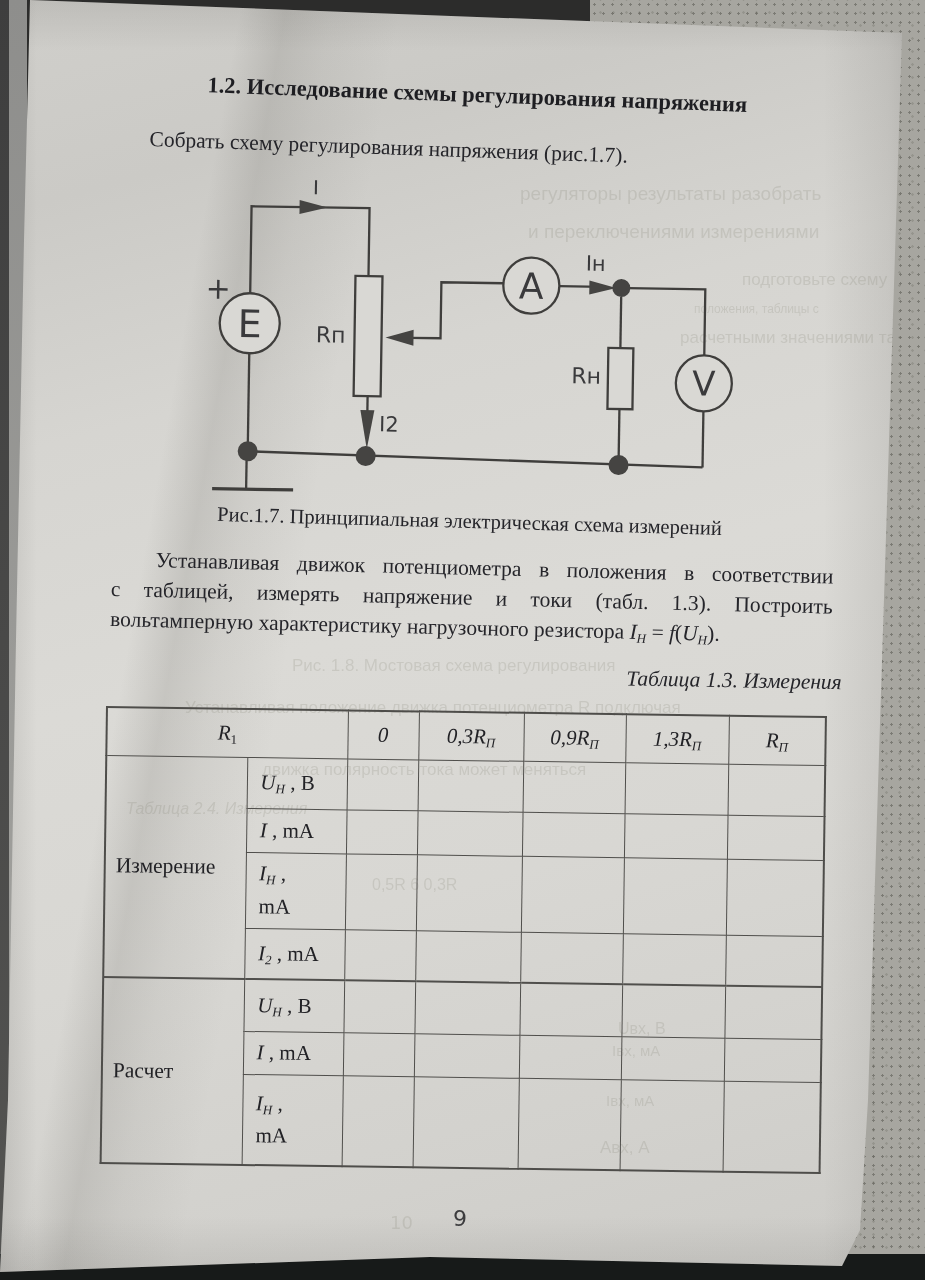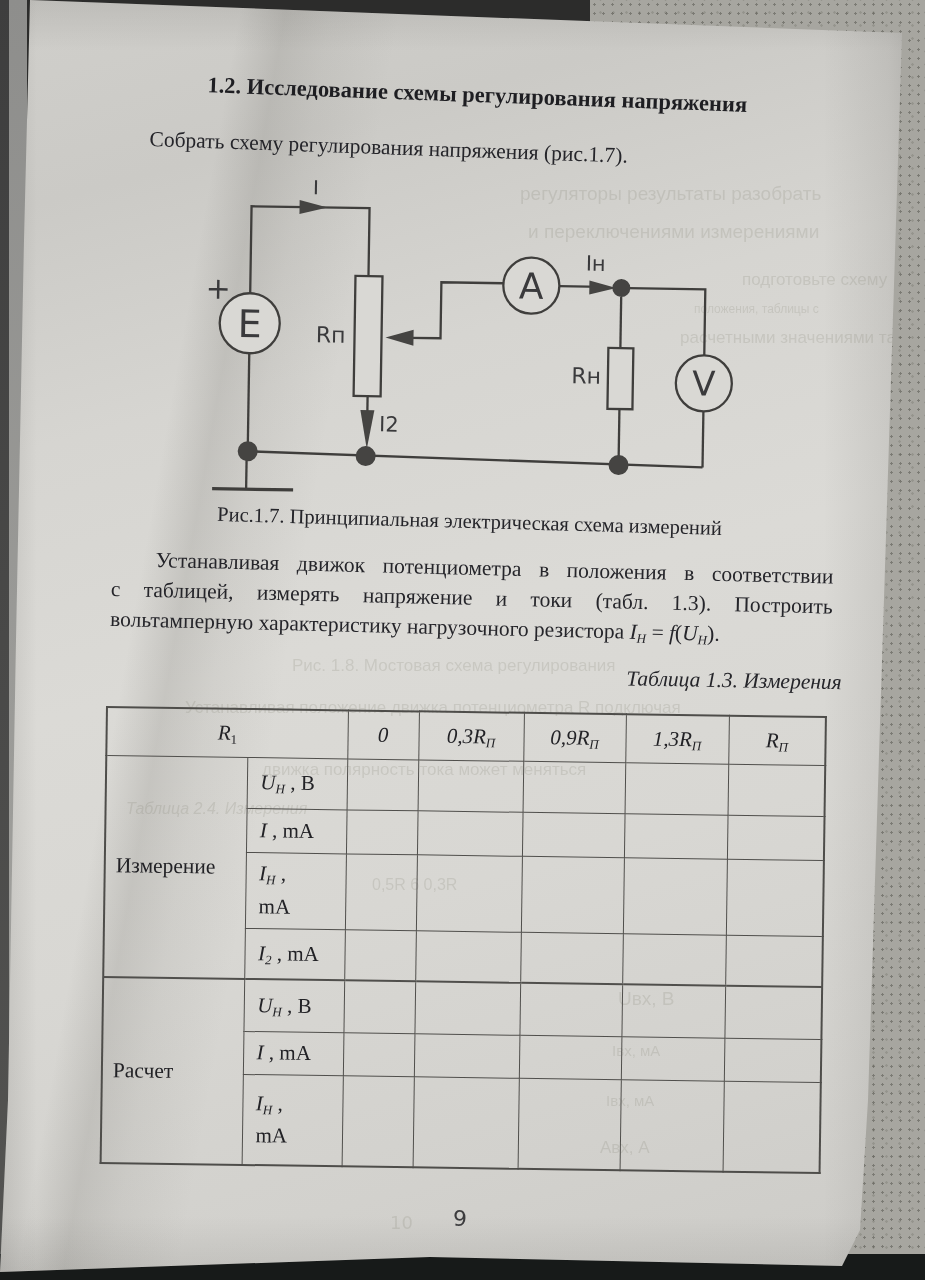--- a/index.html
+++ b/index.html
@@ -68,21 +68,21 @@
     <div class="bleed" style="left:520px;top:183px;font-size:19px">регуляторы результаты разобрать</div>
     <div class="bleed" style="left:528px;top:221px;font-size:19px">и переключениями измерениями</div>
     <div class="bleed" style="left:742px;top:270px;font-size:17px">подготовьте схему</div>
     <div class="bleed" style="left:694px;top:302px;font-size:12px">положения, таблицы с</div>
     <div class="bleed" style="left:680px;top:328px;font-size:17px">расчетными значениями таблицах</div>
     <div class="bleed" style="left:292px;top:656px;font-size:17px">Рис. 1.8. Мостовая схема регулирования</div>
     <div class="bleed" style="left:185px;top:698px;font-size:17px">Устанавливая положение движка потенциометра R подключая</div>
     <div class="bleed" style="left:262px;top:760px;font-size:17px">движка полярность тока может меняться</div>
     <div class="bleed it" style="left:126px;top:800px;font-size:16px">Таблица 2.4. Измерения</div>
     <div class="bleed" style="left:372px;top:876px;font-size:16px">0,5R        6        0,3R</div>
-    <div class="bleed" style="left:618px;top:988px;font-size:19px">Uвх, В</div>
+    <div class="bleed" style="left:618px;top:1020px;font-size:16px">Uвх, В</div>
     <div class="bleed" style="left:612px;top:1042px;font-size:15px">Iвх, мА</div>
     <div class="bleed" style="left:606px;top:1092px;font-size:15px">Iвх, мА</div>
     <div class="bleed" style="left:600px;top:1138px;font-size:17px">Авх, А</div>
     <div class="bleed" style="left:390px;top:1212px;font-size:18px;font-family:'DejaVu Sans',sans-serif">10</div>
 
     <div class="blk heading">1.2. Исследование схемы регулирования напряжения</div>
     <div class="blk para1">Собрать схему регулирования напряжения (рис.1.7).</div>
 
     <svg class="blk circuit" width="580" height="330" viewBox="0 0 580 330">
       <g stroke="#3f3e3c" stroke-width="2.3" fill="none">

